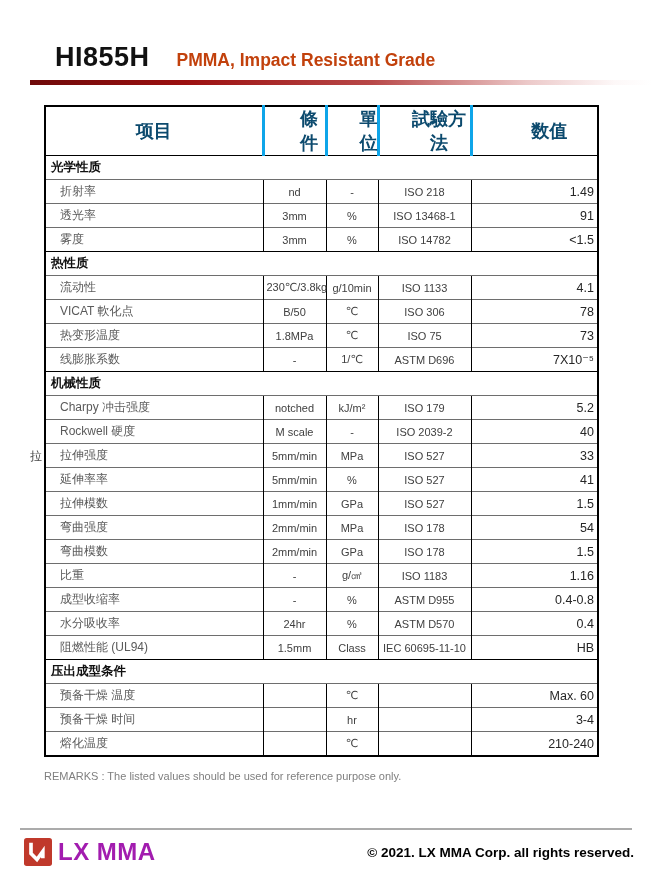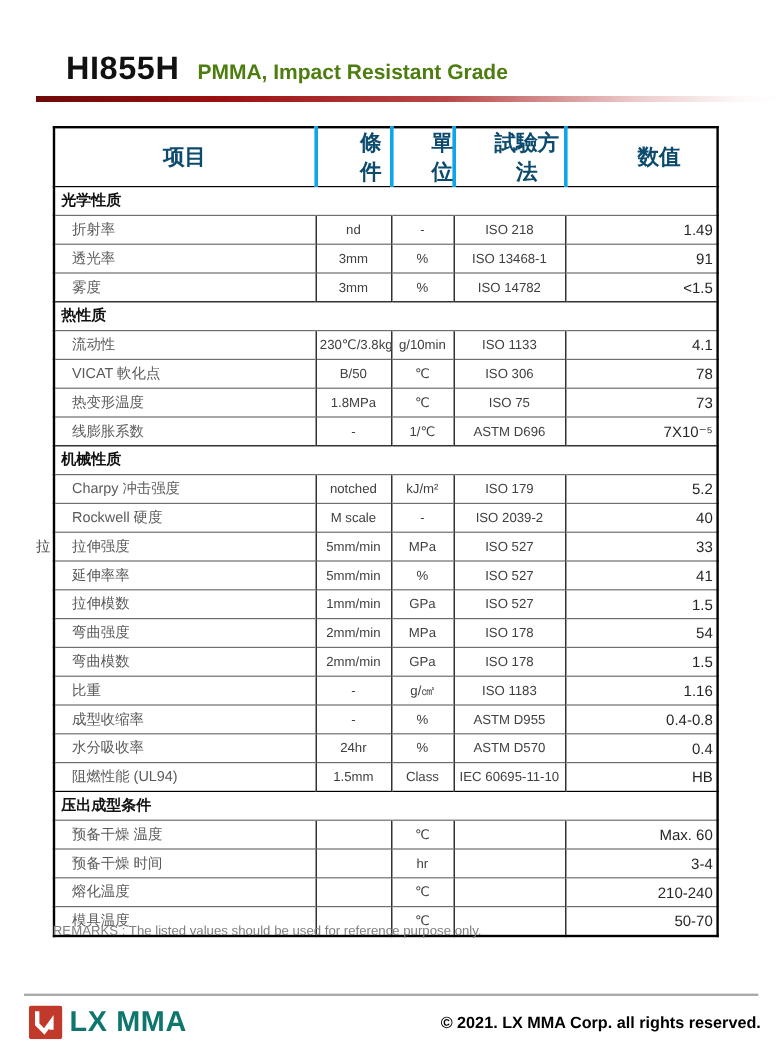--- a/index.html
+++ b/index.html
@@ -2,23 +2,23 @@
 <html><head>
 <meta charset="utf-8">
 <style>
   html,body{margin:0;padding:0;}
   body{
     width:652px;height:883px;background:#ffffff;position:relative;overflow:hidden;
     font-family:"Liberation Sans","DejaVu Sans",sans-serif;
     -webkit-font-smoothing:antialiased;
   }
   
-  .title-wrap{position:absolute;left:55px;top:42px;display:flex;align-items:baseline;gap:15px;white-space:nowrap;}
+  .title-wrap{position:absolute;left:55px;top:42px;display:flex;align-items:baseline;gap:27px;white-space:nowrap;}
   .title-code{font-size:27px;font-weight:700;color:#111;letter-spacing:0.5px;}
-  .title-desc{font-size:17.5px;font-weight:700;color:#4d7c0f;}
+  .title-desc{font-size:17.5px;font-weight:700;color:#c2410c;}
   .accent-rule{
     position:absolute;left:30px;top:80px;width:622px;height:5px;
     background:linear-gradient(to right,#6f0a0a 0%,#9c1010 25%,#b84848 55%,#ecc9c9 80%,#fdf8f8 94%,#ffffff 100%);
   }
   
   .spec-table{
     position:absolute;left:44px;top:105px;width:553px;
     border-collapse:collapse;table-layout:fixed;
     border:2px solid #000;
   }
@@ -45,21 +45,21 @@
   .overflow-prefix{
     position:absolute;left:-16px;top:50%;transform:translateY(-50%);
     color:#4c4c4c;font-size:12px;
   }
   
   .remarks{position:absolute;left:44px;top:770px;font-size:11px;color:#7f7f7f;}
   
   .footer-rule{position:absolute;left:20px;top:828px;width:612px;height:2px;background:#ababab;}
   .footer-logo{position:absolute;left:24px;top:838px;display:flex;align-items:center;gap:6px;}
   .logo-mark{width:28px;height:28px;display:block;}
-  .logo-text{font-size:24px;font-weight:700;color:#0f766e;letter-spacing:0.5px;}
+  .logo-text{font-size:24px;font-weight:700;color:#a21caf;letter-spacing:0.5px;}
   .copyright{position:absolute;right:18px;top:845px;font-size:13.5px;font-weight:700;color:#000;}
 </style>
 </head>
 <body>
 
 <div class="title-wrap">
   <span class="title-code">HI855H</span>
   <span class="title-desc">PMMA, Impact Resistant Grade</span>
 </div>
 <div class="accent-rule"></div>
@@ -234,27 +234,20 @@
         <td class="c-method"></td>
         <td class="c-value">3-4</td>
       </tr>
       <tr class="data-row">
         <td class="c-item">熔化温度</td>
         <td class="c-cond"></td>
         <td class="c-unit">℃</td>
         <td class="c-method"></td>
         <td class="c-value">210-240</td>
       </tr>
-      <tr class="data-row">
-        <td class="c-item">模具温度</td>
-        <td class="c-cond"></td>
-        <td class="c-unit">℃</td>
-        <td class="c-method"></td>
-        <td class="c-value">50-70</td>
-      </tr>
     </tbody>
 </table>
 
 <div class="remarks">REMARKS : The listed values should be used for reference purpose only.</div>
 
 <div class="footer-rule"></div>
 <div class="footer-logo">
   <svg class="logo-mark" viewBox="0 0 26 26" xmlns="http://www.w3.org/2000/svg">
     <rect x="0" y="0" width="26" height="26" rx="2.5" fill="#c0392b"></rect>
     <path d="M6.5 6 V14.5 L12 20 L17.5 12.5 V17" stroke="#ffffff" stroke-width="3.4" fill="none" stroke-linecap="square" stroke-linejoin="miter"></path>

